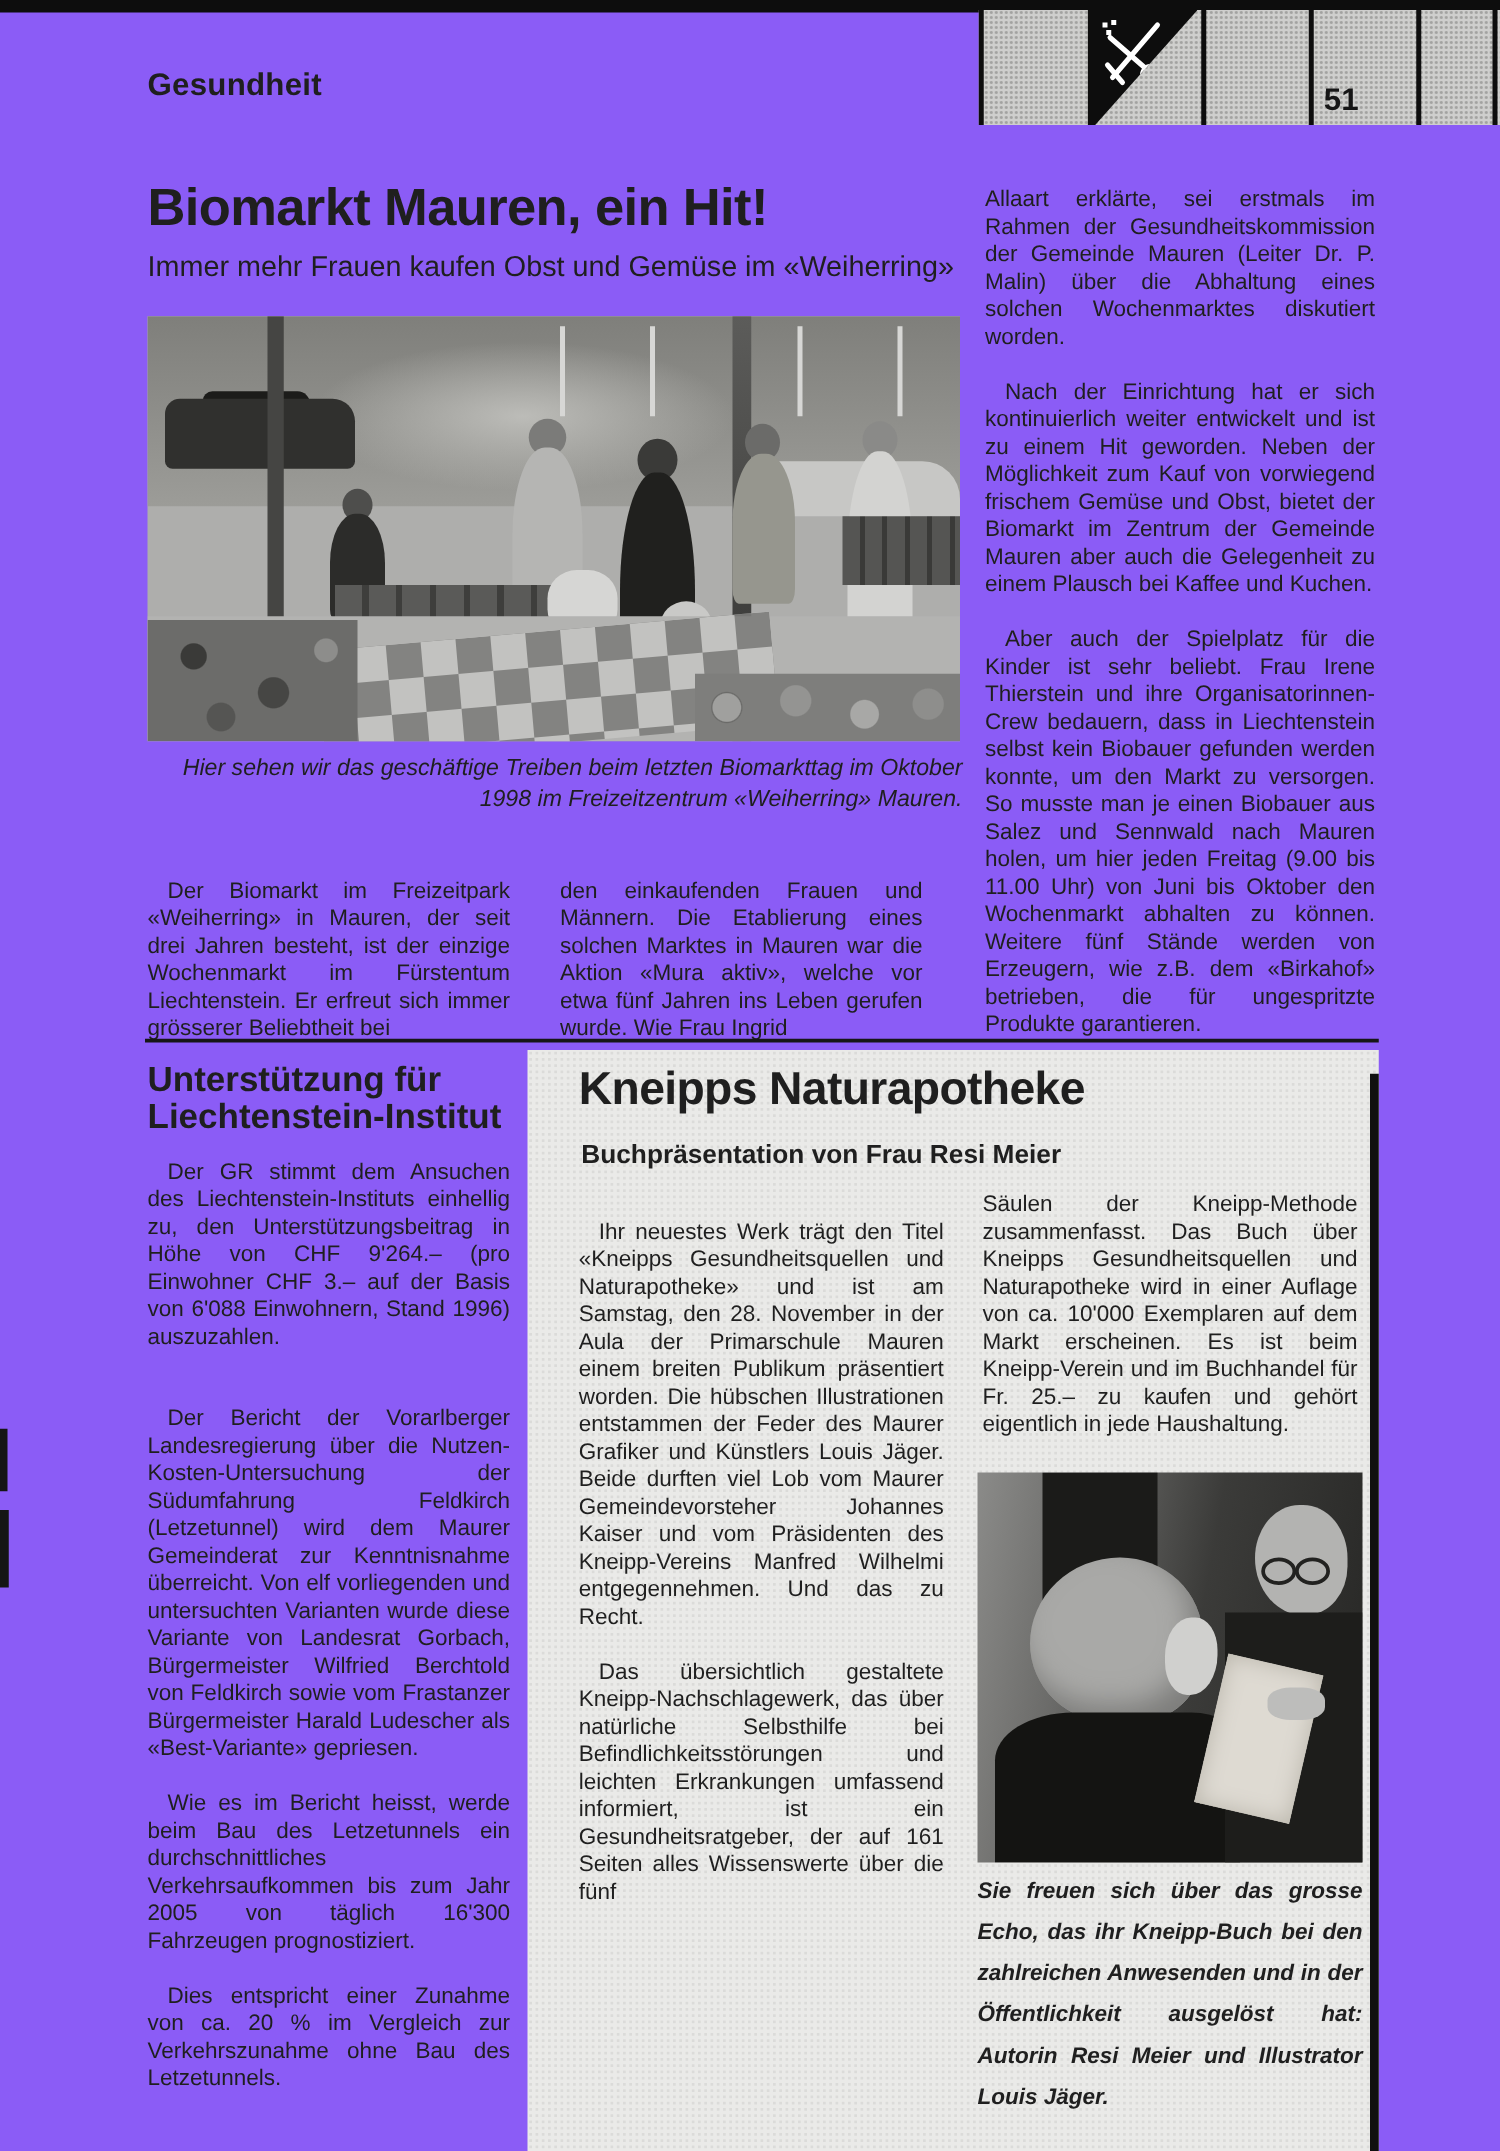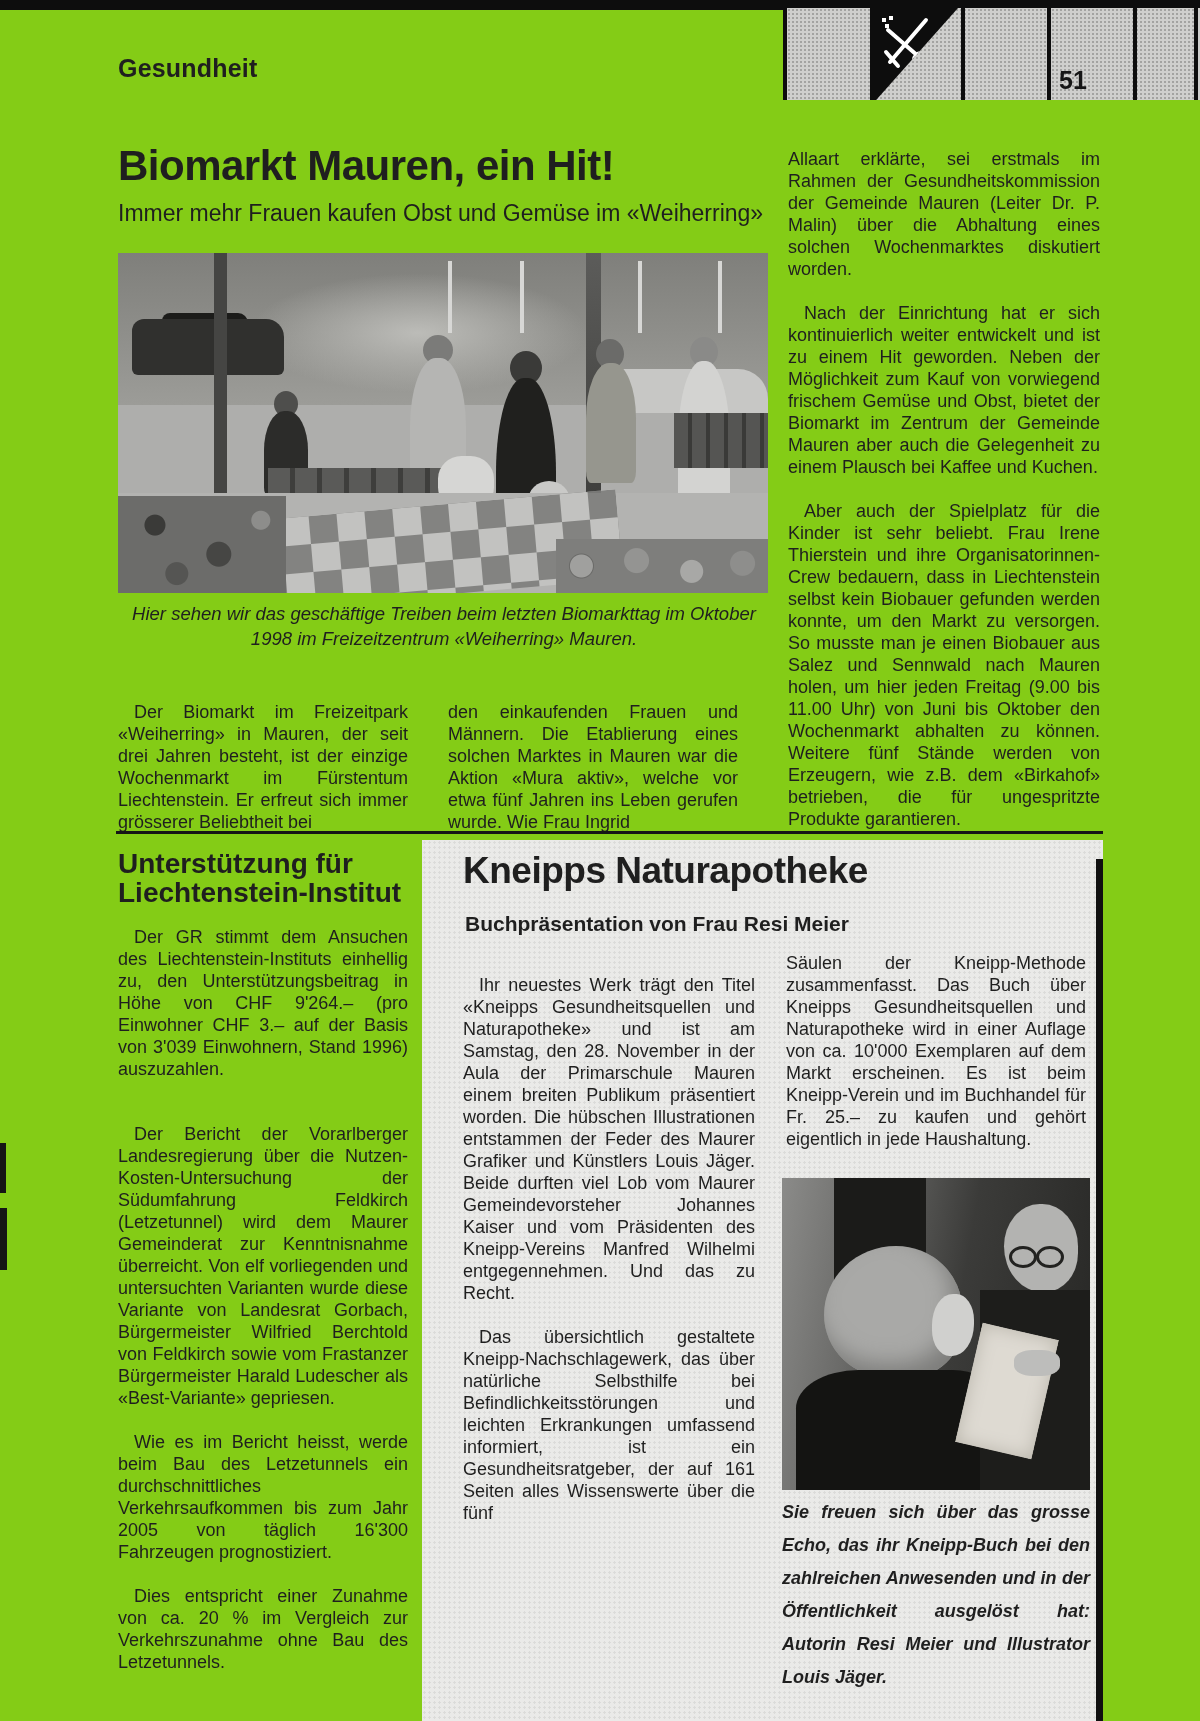--- a/index.html
+++ b/index.html
@@ -1,16 +1,16 @@
 <!DOCTYPE html>
 <html lang="de"><head>
 <meta charset="utf-8">
 <style>
   html,body{margin:0;padding:0;background:#9a9a98;}
-  .page{position:relative;width:1200px;height:1721px;margin:0 auto;background:#84cc16;
+  .page{position:relative;width:1200px;height:1721px;margin:0 auto;background:#8b5cf6;
         font-family:"Liberation Sans",sans-serif;color:#1f1f1f;overflow:hidden;}
   .abs{position:absolute;}
   
   .topbar{left:0;top:0;width:1200px;height:10px;background:#0d0d0d;}
   .section-label{left:118px;top:54px;font-size:25px;font-weight:bold;letter-spacing:.2px;}
   .banner{left:783px;top:8px;width:417px;height:92px;background-color:#cfcfcd;
           background-image:radial-gradient(#a3a3a1 1px,transparent 1.3px);background-size:4px 4px;}
   .banner .edge{position:absolute;left:0;top:0;width:4px;height:92px;background:#0d0d0d;}
   .tri{position:absolute;left:87px;top:0;width:88px;height:92px;background:#0d0d0d;
        clip-path:polygon(0 0,100% 0,7% 100%,0 100%);}
@@ -18,21 +18,21 @@
   .v1{left:178px}.v2{left:264px}.v3{left:350px}.v4{left:411px}
   .pageno{position:absolute;left:276px;top:58px;width:74px;
           font-size:25px;font-weight:bold;color:#161616;}
   
   .h1{left:118px;top:142px;font-size:42px;font-weight:bold;letter-spacing:-.5px;}
   .sub1{left:118px;top:200px;font-size:23px;}
   
   .body{font-size:18px;line-height:22px;text-align:justify;margin:0;}
   .ind{text-indent:16px;}
   .gap{margin-top:22px;}
-  .caption{font-size:18.5px;line-height:25px;font-style:italic;text-align:center;margin:0;}
+  .caption{font-size:18.5px;line-height:25px;font-style:italic;text-align:right;margin:0;}
   .h2{font-size:28px;line-height:29px;font-weight:bold;margin:0;}
   .rule{left:116px;top:831px;width:987px;height:3px;background:#161616;}
   .col1{left:118px;top:701px;width:290px;}
   .col2{left:448px;top:701px;width:290px;}
   .col3{left:788px;top:148px;width:312px;}
   .cap1{left:118px;top:601px;width:652px;}
   .uh{left:118px;top:849px;width:300px;}
   .up{left:118px;top:926px;width:290px;}
   .lh{left:118px;top:1083px;width:290px;}
   .lp{left:118px;top:1123px;width:290px;}
@@ -196,21 +196,21 @@
 
   <div class="abs rule"></div>
 
   <div class="abs uh">
     <h2 class="h2" style="margin:0">
       <span style="display:block">Unterstützung für</span>
       <span style="display:block">Liechtenstein-Institut</span>
     </h2>
   </div>
   <div class="abs up">
-    <p class="body ind">Der GR stimmt dem Ansuchen des Liechtenstein-Instituts einhellig zu, den Unterstützungsbeitrag in Höhe von CHF 9'264.– (pro Einwohner CHF 3.– auf der Basis von 3'039 Einwohnern, Stand 1996) auszuzahlen.</p>
+    <p class="body ind">Der GR stimmt dem Ansuchen des Liechtenstein-Instituts einhellig zu, den Unterstützungsbeitrag in Höhe von CHF 9'264.– (pro Einwohner CHF 3.– auf der Basis von 6'088 Einwohnern, Stand 1996) auszuzahlen.</p>
   </div>
 
   <div class="abs lp">
     <p class="body ind">Der Bericht der Vorarlberger Landesregierung über die Nutzen-Kosten-Untersuchung der Südumfahrung Feldkirch (Letzetunnel) wird dem Maurer Gemeinderat zur Kenntnisnahme überreicht. Von elf vorliegenden und untersuchten Varianten wurde diese Variante von Landesrat Gorbach, Bürgermeister Wilfried Berchtold von Feldkirch sowie vom Frastanzer Bürgermeister Harald Ludescher als «Best-Variante» gepriesen.</p>
     <p class="body ind gap">Wie es im Bericht heisst, werde beim Bau des Letzetunnels ein durchschnittliches Verkehrsaufkommen bis zum Jahr 2005 von täglich 16'300 Fahrzeugen prognostiziert.</p>
     <p class="body ind gap">Dies entspricht einer Zunahme von ca. 20 % im Vergleich zur Verkehrszunahme ohne Bau des Letzetunnels.</p>
   </div>
 
   <div class="abs kbox">
     <h2 class="ktitle" style="margin:0">Kneipps Naturapotheke</h2>

